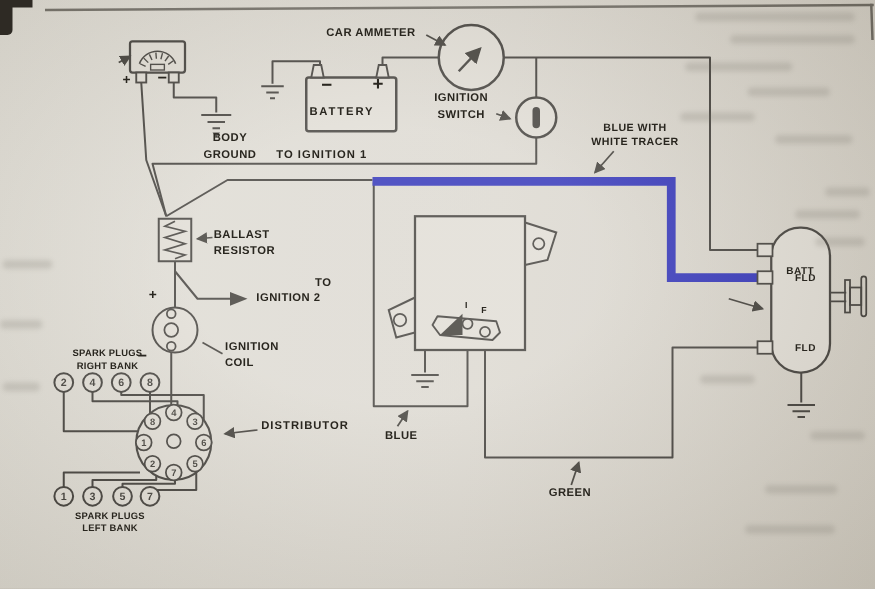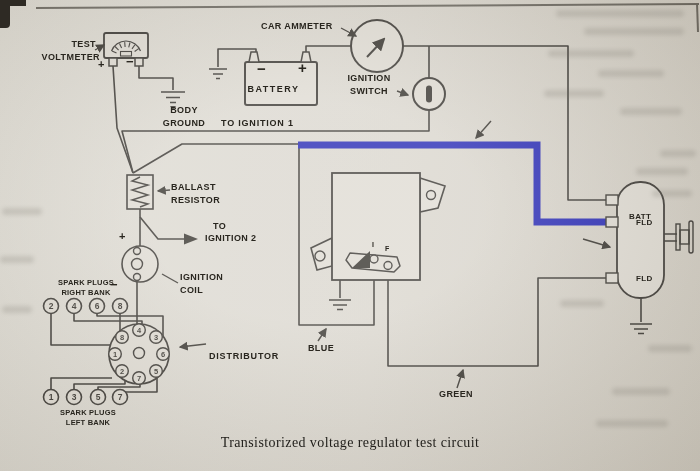--- a/index.html
+++ b/index.html
@@ -230,24 +230,20 @@
       <path d="M491,121 L476,138" marker-end="url(#ah)"></path>
       <path d="M170,190 L158,191" marker-end="url(#ah)"></path>
       <path d="M178,283 L162,274"></path>
       <path d="M206,344 L180,347" marker-end="url(#ah)"></path>
       <path d="M583,239 L610,247" marker-end="url(#ah)"></path>
       <path d="M318,341 L326,329" marker-end="url(#ah)"></path>
       <path d="M457,388 L463,370" marker-end="url(#ah)"></path>
     </g>
   </svg>
 
-  <div class="lbl rt" style="left:30px;top:38px;width:70px;">
-    <div style="padding-right:4px;">TEST</div>
-    <div>VOLTMETER</div>
-  </div>
   <div class="sign" style="left:98px;top:59px;font-size:11px;">+</div>
   <div class="sign" style="left:126px;top:57px;font-size:13px;">−</div>
 
   <div class="lbl" style="left:261px;top:20px;">CAR AMMETER</div>
 
   <div class="lbl ctr" style="left:245px;top:83px;width:57px;letter-spacing:1.5px;">BATTERY</div>
   <div class="sign" style="left:257px;top:64px;font-size:15px;">−</div>
   <div class="sign" style="left:298px;top:63px;font-size:15px;">+</div>
 
   <div class="lbl ctr" style="left:342px;top:72px;width:54px;">
@@ -255,53 +251,56 @@
     <div>SWITCH</div>
   </div>
 
   <div class="lbl ctr" style="left:148px;top:104px;width:72px;">
     <div>BODY</div>
     <div>GROUND</div>
   </div>
 
   <div class="lbl" style="left:221px;top:117px;letter-spacing:.8px;">TO IGNITION 1</div>
 
+  <div class="lbl ctr" style="left:456px;top:97px;width:104px;font-size:8.5px;line-height:11px;">
+    <div>BLUE WITH</div>
+    <div>WHITE TRACER</div>
+  </div>
 
   <div class="lbl" style="left:171px;top:181px;">
     <div>BALLAST</div>
     <div>RESISTOR</div>
   </div>
 
   <div class="lbl" style="left:205px;top:220px;line-height:12px;">
-    <div style="padding-left:8px;">TO</div>
+    <div style="padding-left:8px;margin-left:39px;">TO</div>
     <div>IGNITION 2</div>
   </div>
 
   <div class="lbl" style="left:180px;top:271px;">
     <div>IGNITION</div>
     <div>COIL</div>
   </div>
   <div class="sign" style="left:119px;top:231px;font-size:11px;">+</div>
   <div class="sign" style="left:110px;top:280px;font-size:13px;">−</div>
 
   <div class="lbl ctr smalltxt" style="left:44px;top:278px;width:84px;">
     <div>SPARK PLUGS</div>
     <div>RIGHT BANK</div>
   </div>
   <div class="lbl ctr smalltxt" style="left:46px;top:408px;width:84px;">
     <div>SPARK PLUGS</div>
     <div>LEFT BANK</div>
   </div>
 
-  <div class="lbl" style="left:209px;top:350px;letter-spacing:.8px;">DISTRIBUTOR</div>
+  <div class="lbl" style="left:209px;top:334px;letter-spacing:.8px;">DISTRIBUTOR</div>
 
   <div class="pin-lbl" style="left:372px;top:241px;">I</div>
   <div class="pin-lbl" style="left:385px;top:245px;">F</div>
 
   <div class="lbl" style="left:629px;top:194px;font-size:8px;margin-top:16px;">BATT</div>
   <div class="lbl" style="left:636px;top:216px;font-size:8px;">FLD</div>
   <div class="lbl" style="left:636px;top:272px;font-size:8px;">FLD</div>
 
   <div class="lbl ctr" style="left:299px;top:342px;width:44px;">BLUE</div>
   <div class="lbl ctr" style="left:431px;top:388px;width:50px;">GREEN</div>
 
-  <div class="caption">Transistorized voltage regulator test circuit</div>
 </div>
 
 </body></html>

